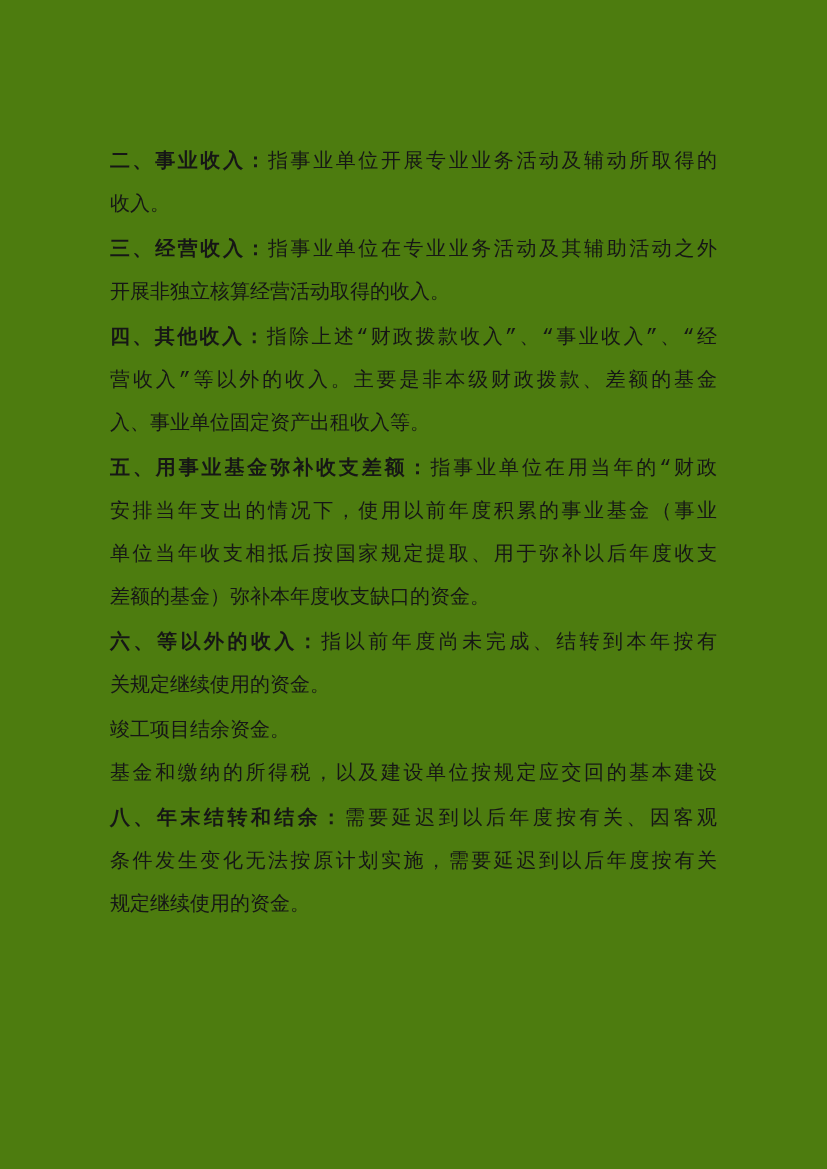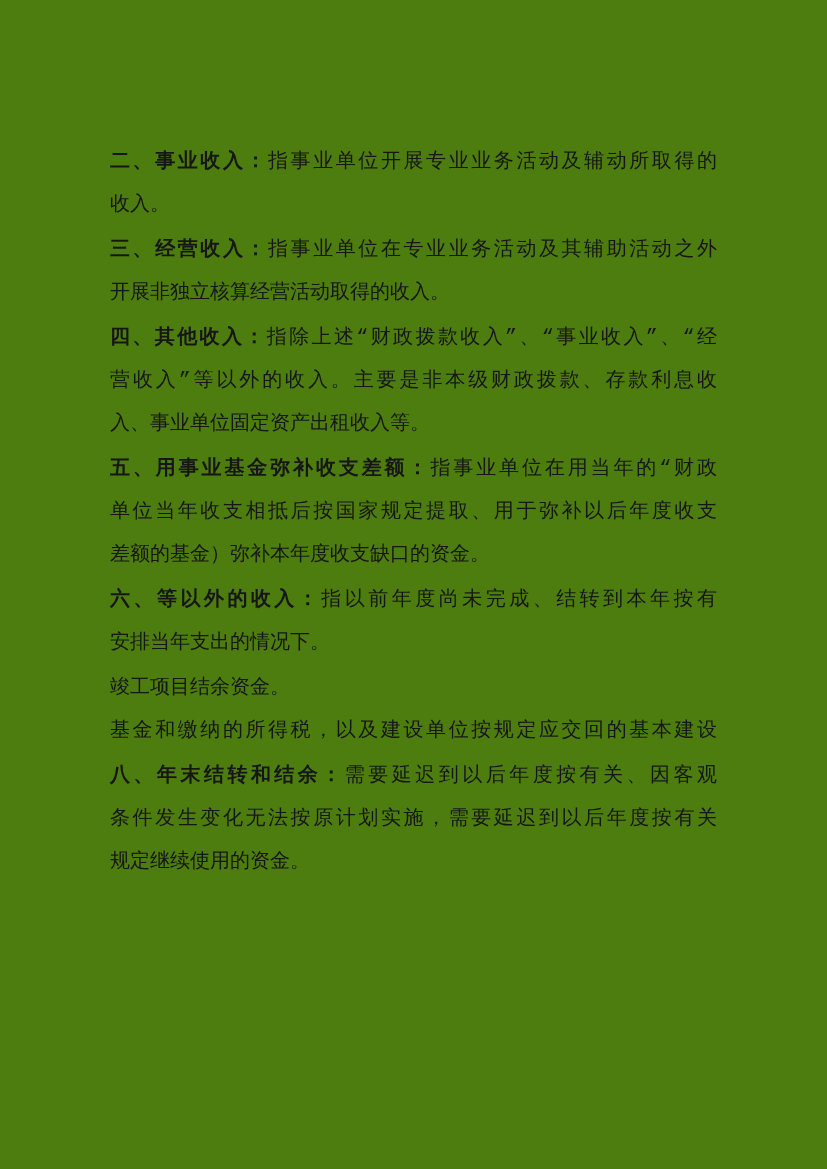--- a/index.html
+++ b/index.html
@@ -54,33 +54,34 @@
       <div class="line last">收入。</div>
     </section>
 
     <section class="para">
       <div class="line"><span class="term">三、经营收入：</span><span>指事业单位在专业业务活动及其辅助活动之外</span></div>
       <div class="line last">开展非独立核算经营活动取得的收入。</div>
     </section>
 
     <section class="para">
       <div class="line"><span class="term">四、其他收入：</span><span>指除上述“财政拨款收入”、“事业收入”、“经</span></div>
-      <div class="line">营收入”等以外的收入。主要是非本级财政拨款、存款利息收</div>
+      <div class="line">营收入”等以外的收入。主要是非本级财政拨款、差额的基金</div>
       <div class="line last">入、事业单位固定资产出租收入等。</div>
     </section>
 
     <section class="para">
       <div class="line"><span class="term">五、用事业基金弥补收支差额：</span><span>指事业单位在用当年的“财政</span></div>
+      <div class="line">安排当年支出的情况下，使用以前年度积累的事业基金（事业</div>
       <div class="line">单位当年收支相抵后按国家规定提取、用于弥补以后年度收支</div>
       <div class="line last">差额的基金）弥补本年度收支缺口的资金。</div>
     </section>
 
     <section class="para">
       <div class="line"><span class="term">六、等以外的收入：</span><span>指以前年度尚未完成、结转到本年按有</span></div>
-      <div class="line last">安排当年支出的情况下。</div>
+      <div class="line last">关规定继续使用的资金。</div>
     </section>
 
     <section class="para">
       <div class="line last">竣工项目结余资金。</div>
       <div class="line">基金和缴纳的所得税，以及建设单位按规定应交回的基本建设</div>
     </section>
 
     <section class="para">
       <div class="line"><span class="term">八、年末结转和结余：</span><span>需要延迟到以后年度按有关、因客观</span></div>
       <div class="line">条件发生变化无法按原计划实施，需要延迟到以后年度按有关</div>

